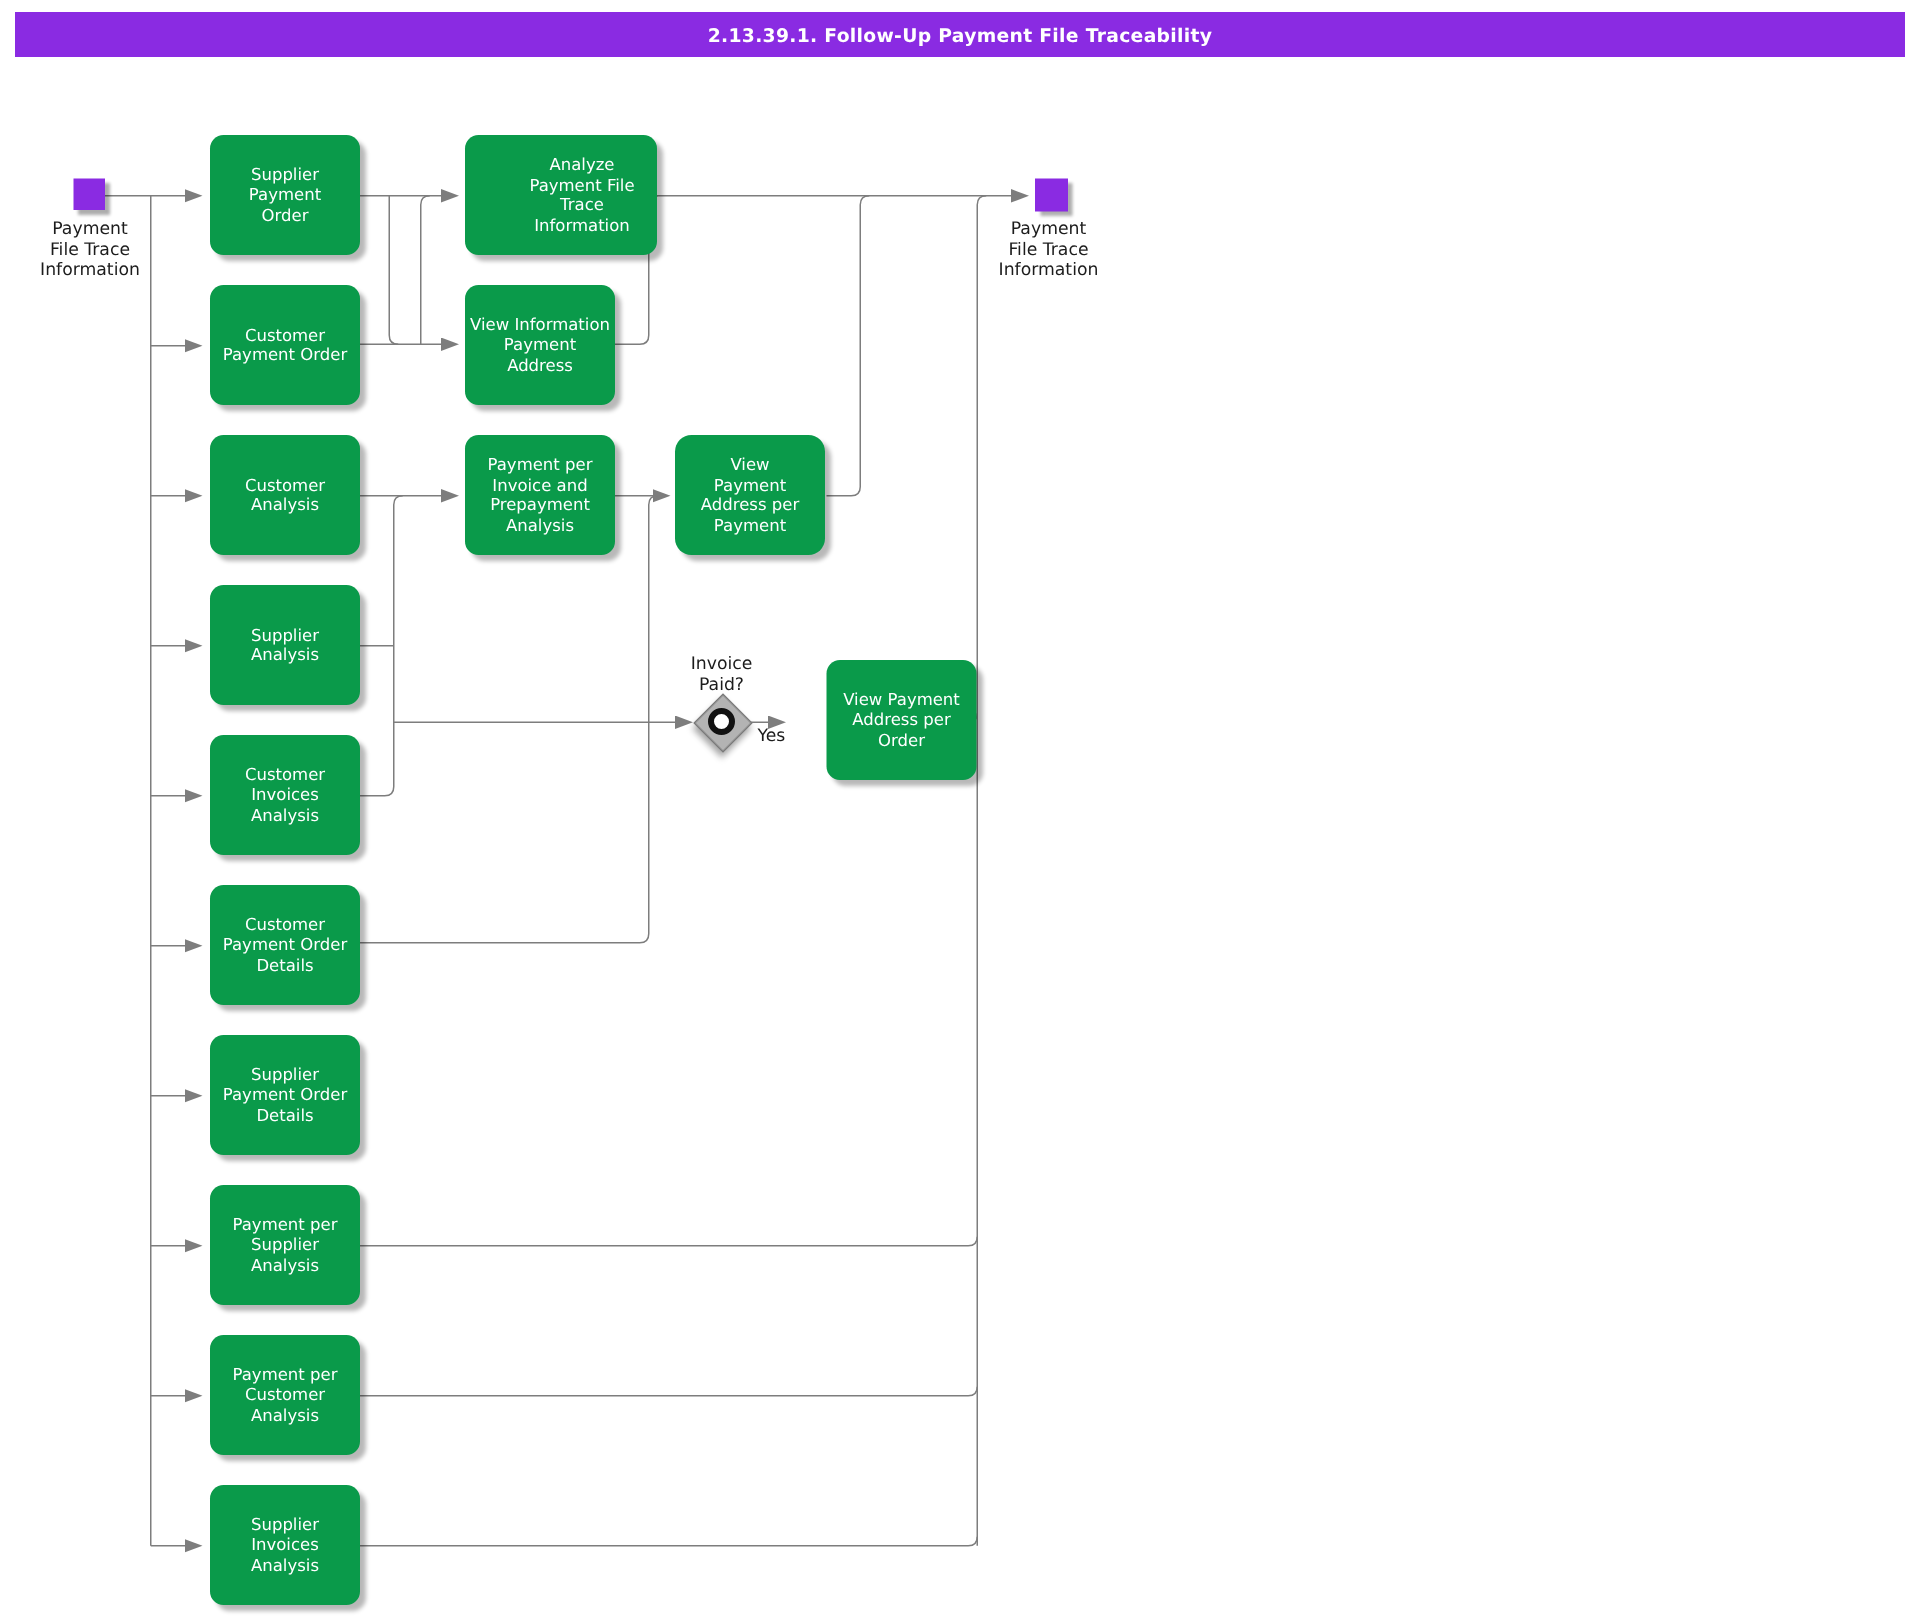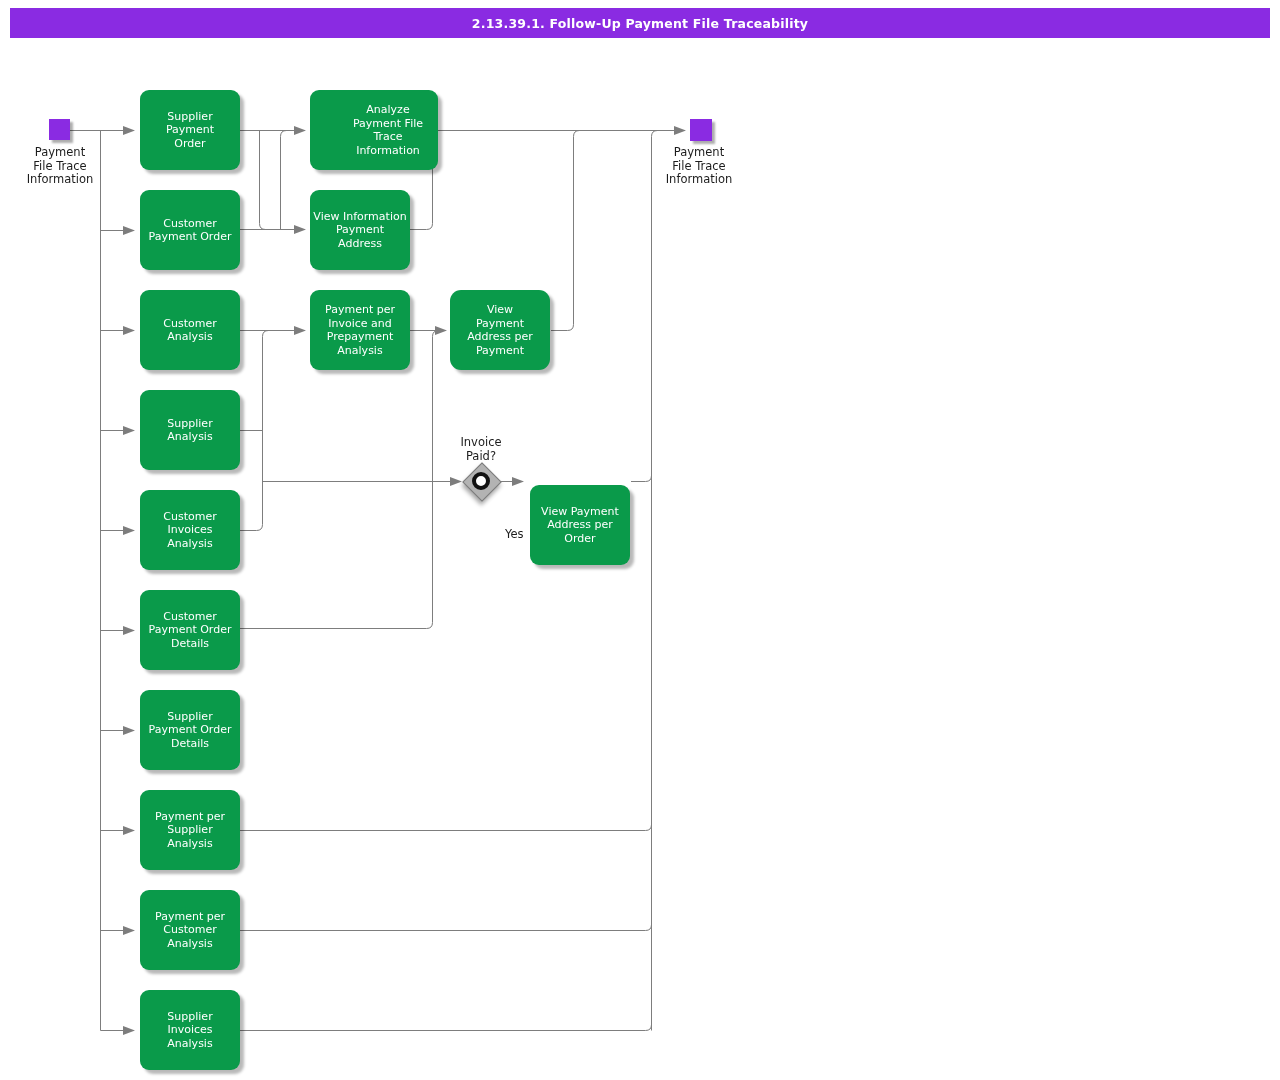--- a/index.html
+++ b/index.html
@@ -57,21 +57,21 @@
     width:10px;height:10px;border-radius:50%;
     background:#ffffff;border:4px solid #111111;
   }
   .decision-label{
     position:absolute;z-index:2;left:441px;top:436px;width:80px;
     text-align:center;color:var(--label-color);font-size:11.5px;line-height:13.5px;
     white-space:pre-line;
   }
   .yes-label{
     position:absolute;z-index:2;left:505px;top:483px;width:30px;
-    color:var(--label-color);font-size:11.5px;margin-top:44px;
+    color:var(--label-color);font-size:11.5px;
   }
 </style>
 </head>
 <body>
 
 <div id="canvas">
 
   <div class="titlebar">
     <span>2.13.39.1. Follow-Up Payment File Traceability</span>
   </div>
@@ -167,21 +167,21 @@
 Address</div>
   <div class="activity" style="left:310px;top:290px;">Payment per
 Invoice and
 Prepayment
 Analysis</div>
 
   <div class="activity" style="left:450px;top:290px;border-radius:11px;">View
 Payment
 Address per
 Payment</div>
-  <div class="activity" style="left:530px;top:440px;margin-top:45px;">View Payment
+  <div class="activity" style="left:551px;top:440px;">View Payment
 Address per
 Order</div>
 
   <div class="decision-label">Invoice
 Paid?</div>
   <div class="decision-diamond"></div>
   <div class="decision-circle"></div>
   <div class="yes-label">Yes</div>
 
 </div>

